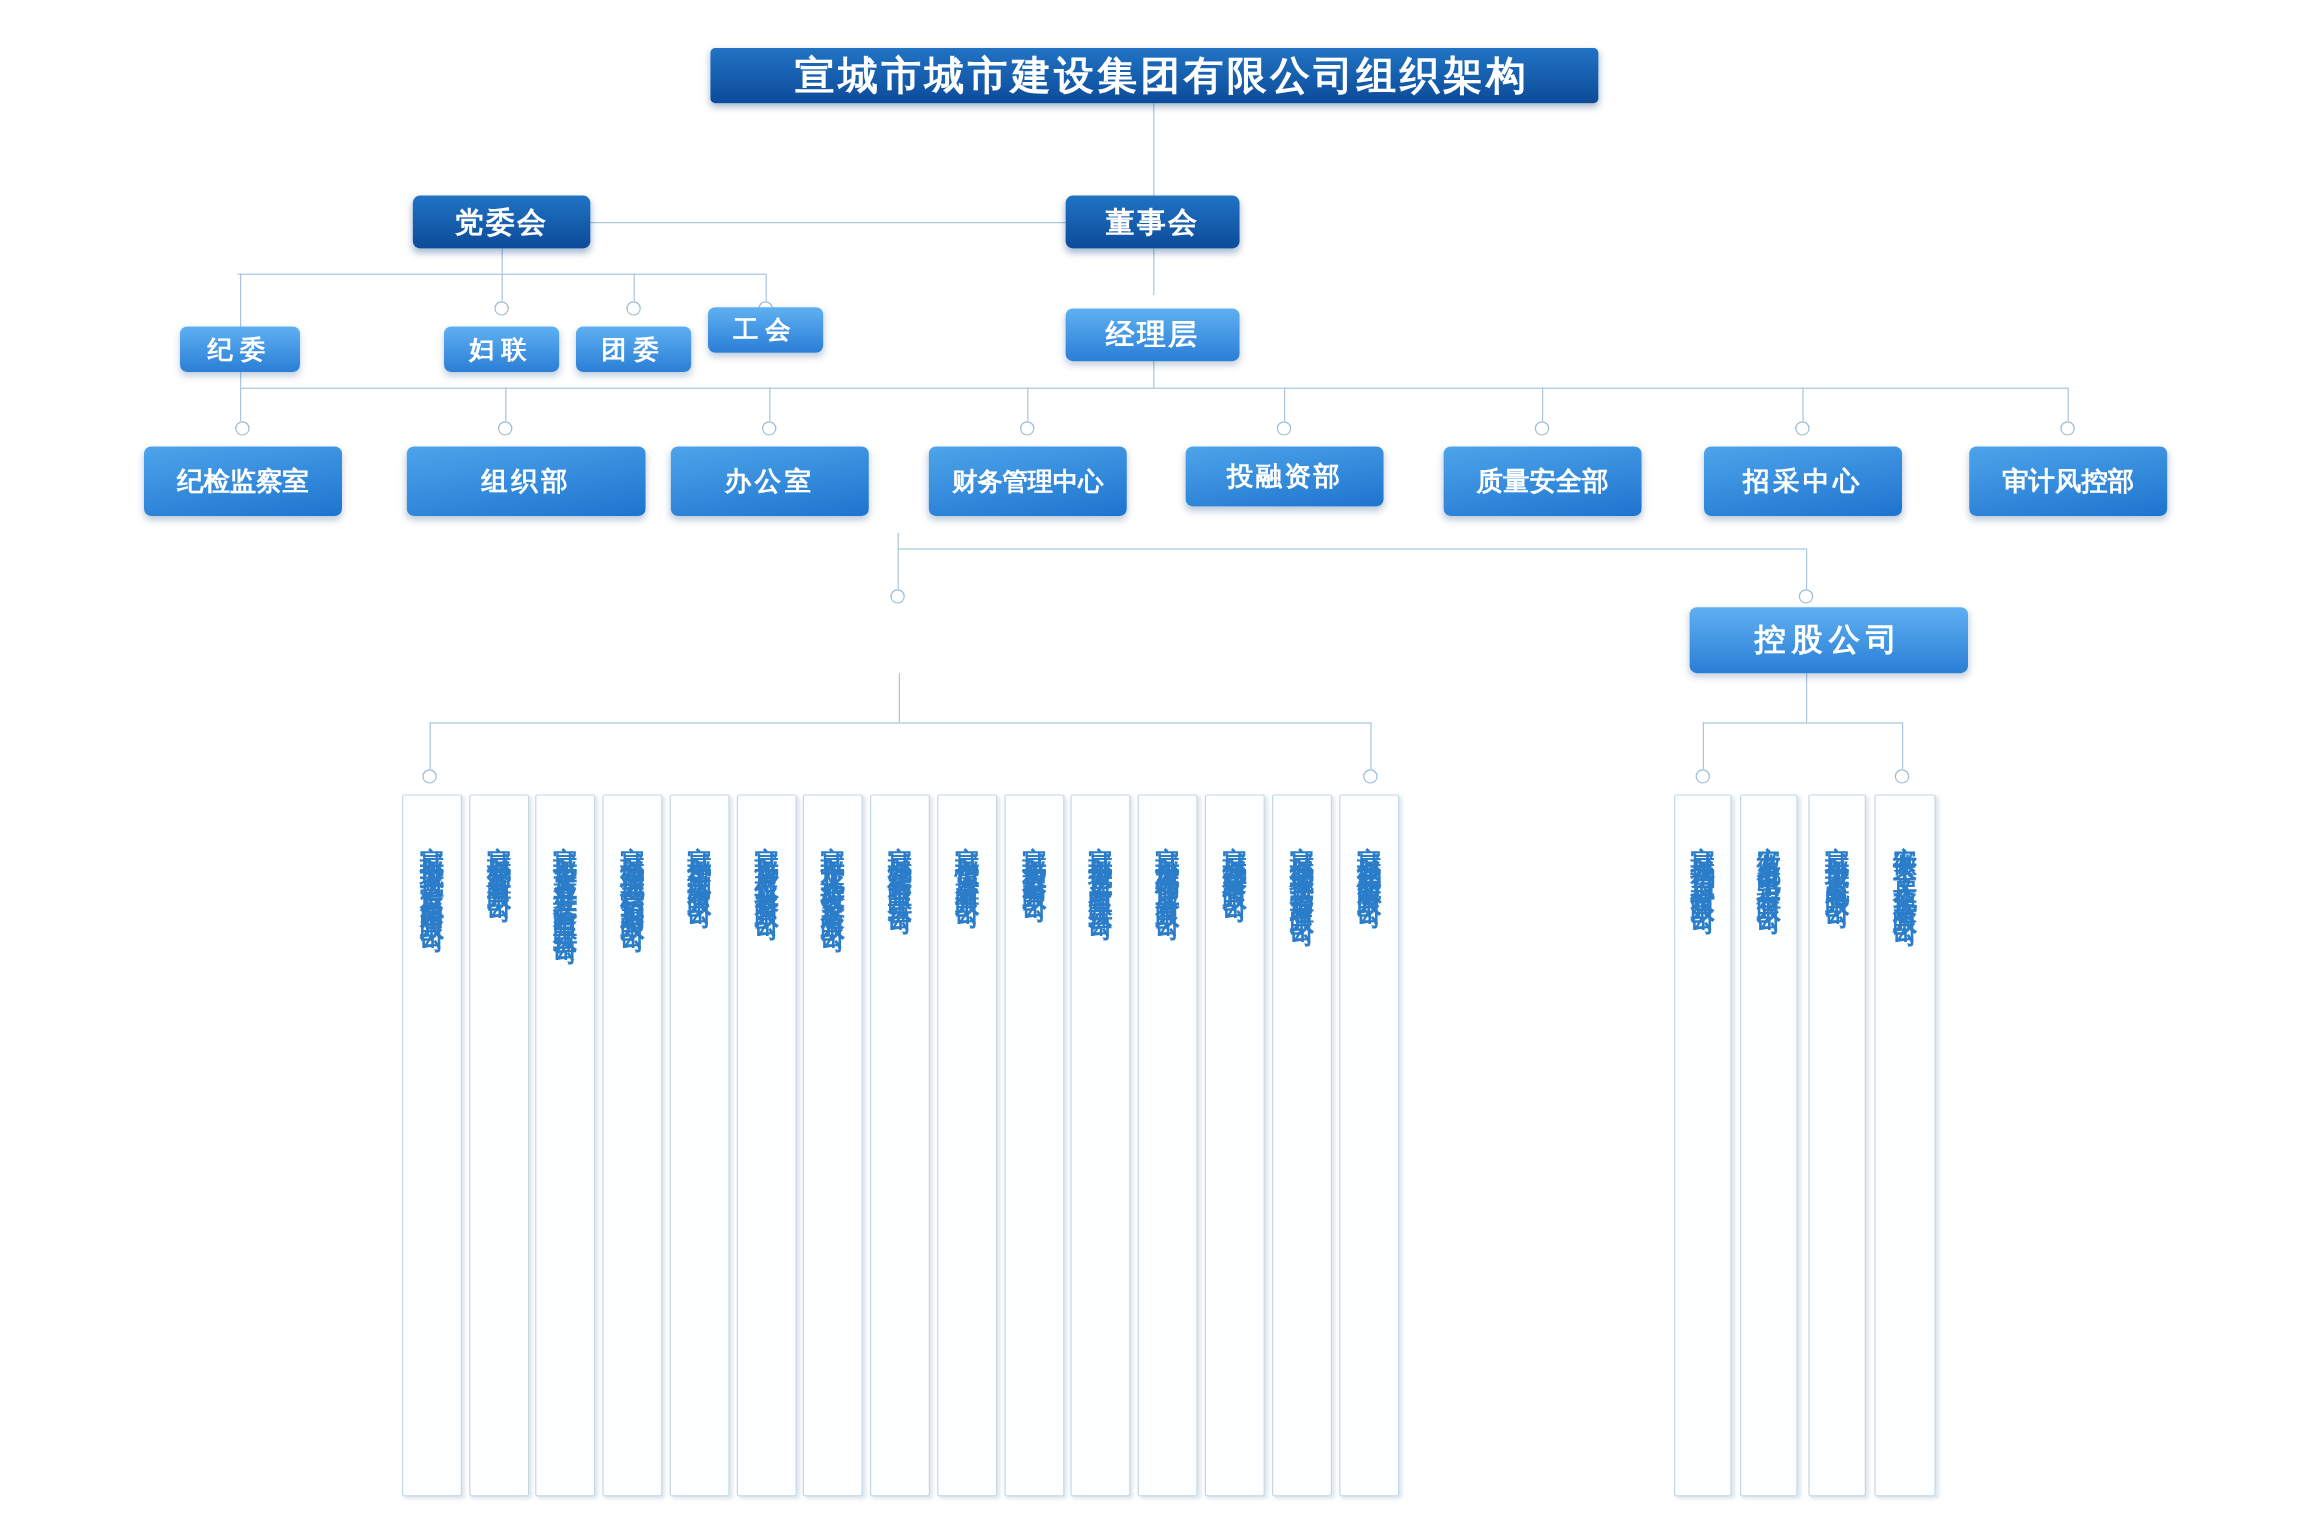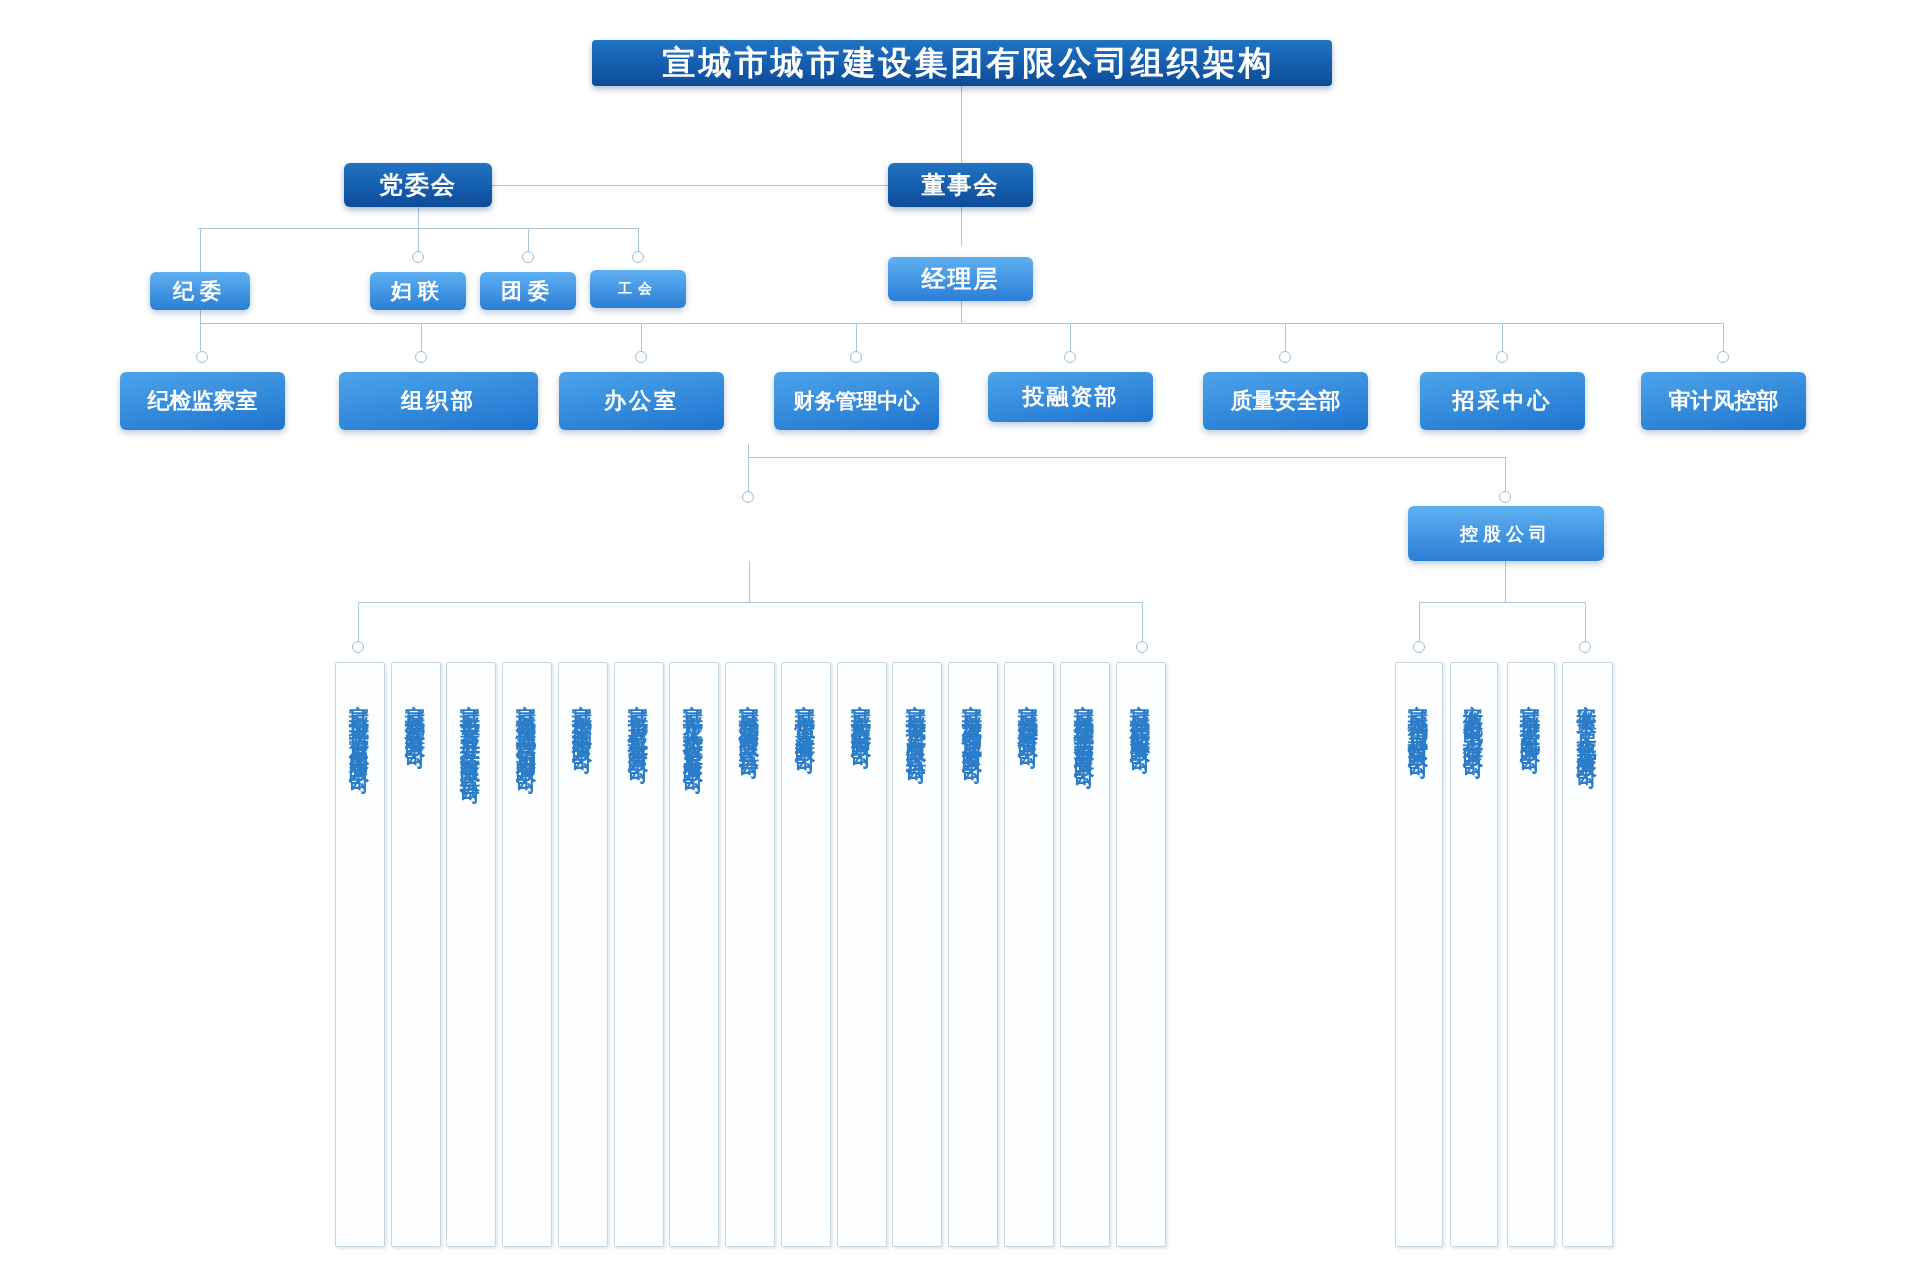--- a/index.html
+++ b/index.html
@@ -96,32 +96,32 @@
 
   <div class="box dark title-box" style="left:592px;top:40px;width:740px;height:46px">宣城市城市建设集团有限公司组织架构</div>
 
   <div class="box dark" style="left:344px;top:163px;width:148px;height:44px;font-size:24px;letter-spacing:2px">党委会</div>
   <div class="box dark" style="left:888px;top:163px;width:145px;height:44px;font-size:24px;letter-spacing:2px">董事会</div>
   <div class="box bright" style="left:888px;top:257px;width:145px;height:44px;font-size:24px;letter-spacing:2px">经理层</div>
 
   <div class="box bright" style="left:150px;top:272px;width:100px;height:38px;font-size:21px;letter-spacing:6px">纪委</div>
   <div class="box bright" style="left:370px;top:272px;width:96px;height:38px;font-size:21px;letter-spacing:6px">妇联</div>
   <div class="box bright" style="left:480px;top:272px;width:96px;height:38px;font-size:21px;letter-spacing:6px">团委</div>
-  <div class="box bright" style="left:590px;top:270px;width:96px;height:38px;font-size:14px;letter-spacing:6px">工会</div>
+  <div class="box bright" style="left:590px;top:256px;width:96px;height:38px;font-size:21px;letter-spacing:6px">工会</div>
 
   <div class="box dept" style="left:120px;top:372px;width:165px;height:58px;font-size:22px">纪检监察室</div>
   <div class="box dept" style="left:339px;top:372px;width:199px;height:58px;font-size:22px;letter-spacing:3px">组织部</div>
   <div class="box dept" style="left:559px;top:372px;width:165px;height:58px;font-size:22px;letter-spacing:3px">办公室</div>
   <div class="box dept" style="left:774px;top:372px;width:165px;height:58px;font-size:21px">财务管理中心</div>
   <div class="box dept" style="left:988px;top:372px;width:165px;height:50px;font-size:22px;letter-spacing:2px">投融资部</div>
   <div class="box dept" style="left:1203px;top:372px;width:165px;height:58px;font-size:22px">质量安全部</div>
   <div class="box dept" style="left:1420px;top:372px;width:165px;height:58px;font-size:22px;letter-spacing:3px">招采中心</div>
   <div class="box dept" style="left:1641px;top:372px;width:165px;height:58px;font-size:22px">审计风控部</div>
 
-  <div class="box bright" style="left:1408px;top:506px;width:196px;height:55px;font-size:18px;letter-spacing:5px">控股公司</div>
+  <div class="box bright" style="left:1408px;top:506px;width:232px;height:55px;font-size:26px;letter-spacing:5px">控股公司</div>
 
   <div class="col" style="left:335px">
       <span>宣城市城市运营发展集团有限公司</span>
     </div>
   <div class="col" style="left:391px">
       <span>宣城城建置业有限公司</span>
     </div>
   <div class="col" style="left:446px">
       <span>宣城市安居置业开发运营有限责任公司</span>
     </div>

